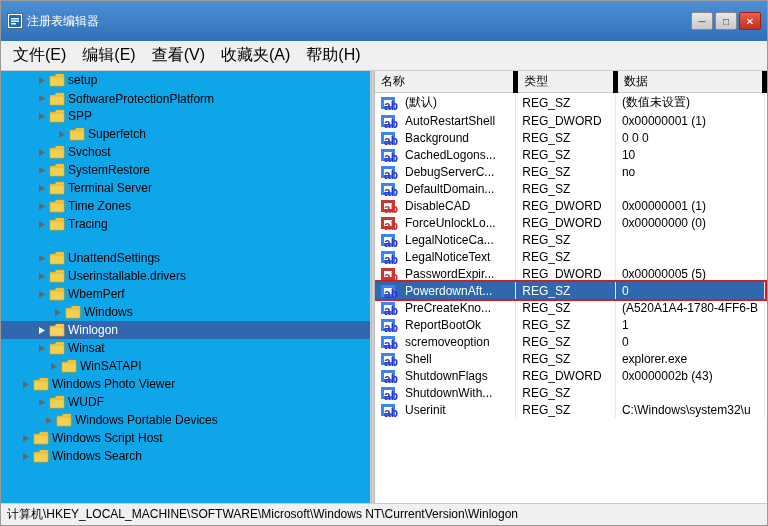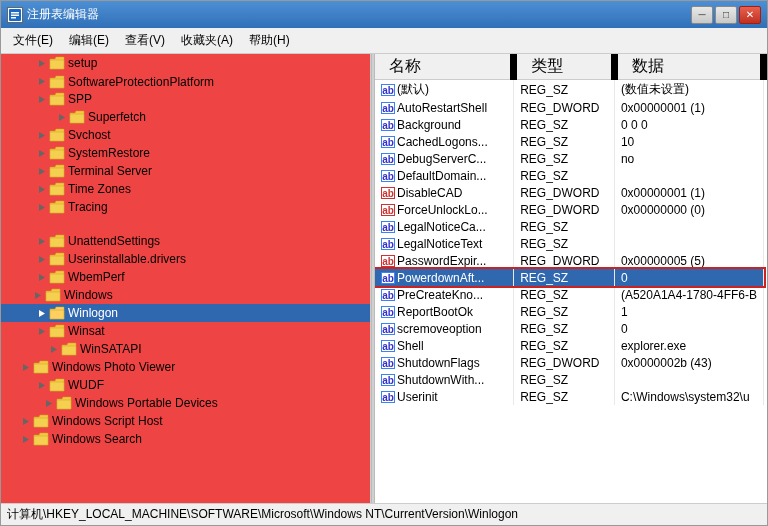--- a/index.html
+++ b/index.html
@@ -14,21 +14,21 @@
     .window {
       width: 768px;
       height: 526px;
       background: #f0f0f0;
       border: 1px solid #999;
       display: flex;
       flex-direction: column;
     }
     .title-bar {
       background: linear-gradient(to bottom, #4d8fd4, #3070b8);
-      height: 27px;
+      height: 40px;
       display: flex;
       align-items: center;
       padding: 0 6px;
       user-select: none;
     }
     .title-bar-icon {
       width: 16px;
       height: 16px;
       margin-right: 4px;
       background: #fff;
@@ -69,31 +69,31 @@
     .menu-bar {
       background: #f0f0f0;
       padding: 2px 4px;
       display: flex;
       gap: 0;
       border-bottom: 1px solid #ccc;
     }
     .menu-item {
       padding: 2px 8px;
       cursor: pointer;
-      font-size: 12px;
+      font-size: 16px;
       color: #000;
     }
     .main-content {
       display: flex;
       flex: 1;
       overflow: hidden;
     }
     .left-panel {
       width: 370px;
-      background: #ef4444;
+      background: #0ea5e9;
       border-right: 1px solid #ccc;
       overflow-y: auto;
       overflow-x: hidden;
     }
     .right-panel {
       flex: 1;
       background: white;
       overflow-y: auto;
       overflow-x: hidden;
     }
@@ -134,24 +134,24 @@
       font-size: 12px;
     }
     
     .reg-table {
       width: 100%;
       border-collapse: collapse;
     }
     .reg-table th {
       background: #f0f0f0;
       border-bottom: 1px solid #ccc;
-      border-right: 7px solid #000000;
-      padding: 2px 14px;
+      border-right: 5px solid #000000;
+      padding: 2px 6px;
       text-align: left;
-      font-size: 16px;
+      font-size: 12px;
       font-weight: normal;
       position: sticky;
       top: 0;
       height: 20px;
     }
     .reg-table td {
       padding: 1px 6px;
       border-right: 1px solid #e8e8e8;
       font-size: 12px;
       height: 17px;
@@ -165,26 +165,26 @@
       color: white;
     }
     .reg-table tr.selected {
       outline: 2px solid #e05050;
     }
     .reg-icon {
       display: inline-block;
       width: 14px;
       height: 12px;
       background: #fff;
-      border: 1px solid #3b82f6;
-      font-size: 10px;
+      border: 3px solid #3b82f6;
+      font-size: 12px;
       text-align: center;
       line-height: 12px;
       color: #3333cc;
-      margin-right: 2px;
+      margin-right: 10px;
       font-weight: bold;
       flex-shrink: 0;
     }
     .reg-icon.binary {
       background: #fff;
       border-color: #cc3333;
       color: #cc3333;
     }
     .cell-with-icon {
       display: flex;
@@ -395,21 +395,21 @@
               <svg width="9" height="9" viewBox="0 0 9 9">
                 <polygon points="2,1 8,4.5 2,8" fill="#666"></polygon>
               </svg>
             </span>
             <span class="folder-icon"><svg width="16" height="14" viewBox="0 0 16 14">
     <path d="M1,3 L6,3 L7,1 L15,1 L15,13 L1,13 Z" fill="#f5c842" stroke="#c8a020" stroke-width="0.5"></path>
     <path d="M1,4 L15,4 L15,13 L1,13 Z" fill="#f5d050" stroke="#c8a020" stroke-width="0.5"></path>
   </svg></span>
             <span class="tree-label">WbemPerf</span>
           </div>
-          <div class="tree-item" style="padding-left: 28px;">
+          <div class="tree-item" style="padding-left: 48px;">
             <span class="tree-expand">
               <svg width="9" height="9" viewBox="0 0 9 9">
                 <polygon points="2,1 8,4.5 2,8" fill="#666"></polygon>
               </svg>
             </span>
             <span class="folder-icon"><svg width="16" height="14" viewBox="0 0 16 14">
     <path d="M1,3 L6,3 L7,1 L15,1 L15,13 L1,13 Z" fill="#f5c842" stroke="#c8a020" stroke-width="0.5"></path>
     <path d="M1,4 L15,4 L15,13 L1,13 Z" fill="#f5d050" stroke="#c8a020" stroke-width="0.5"></path>
   </svg></span>
             <span class="tree-label">Windows</span>

